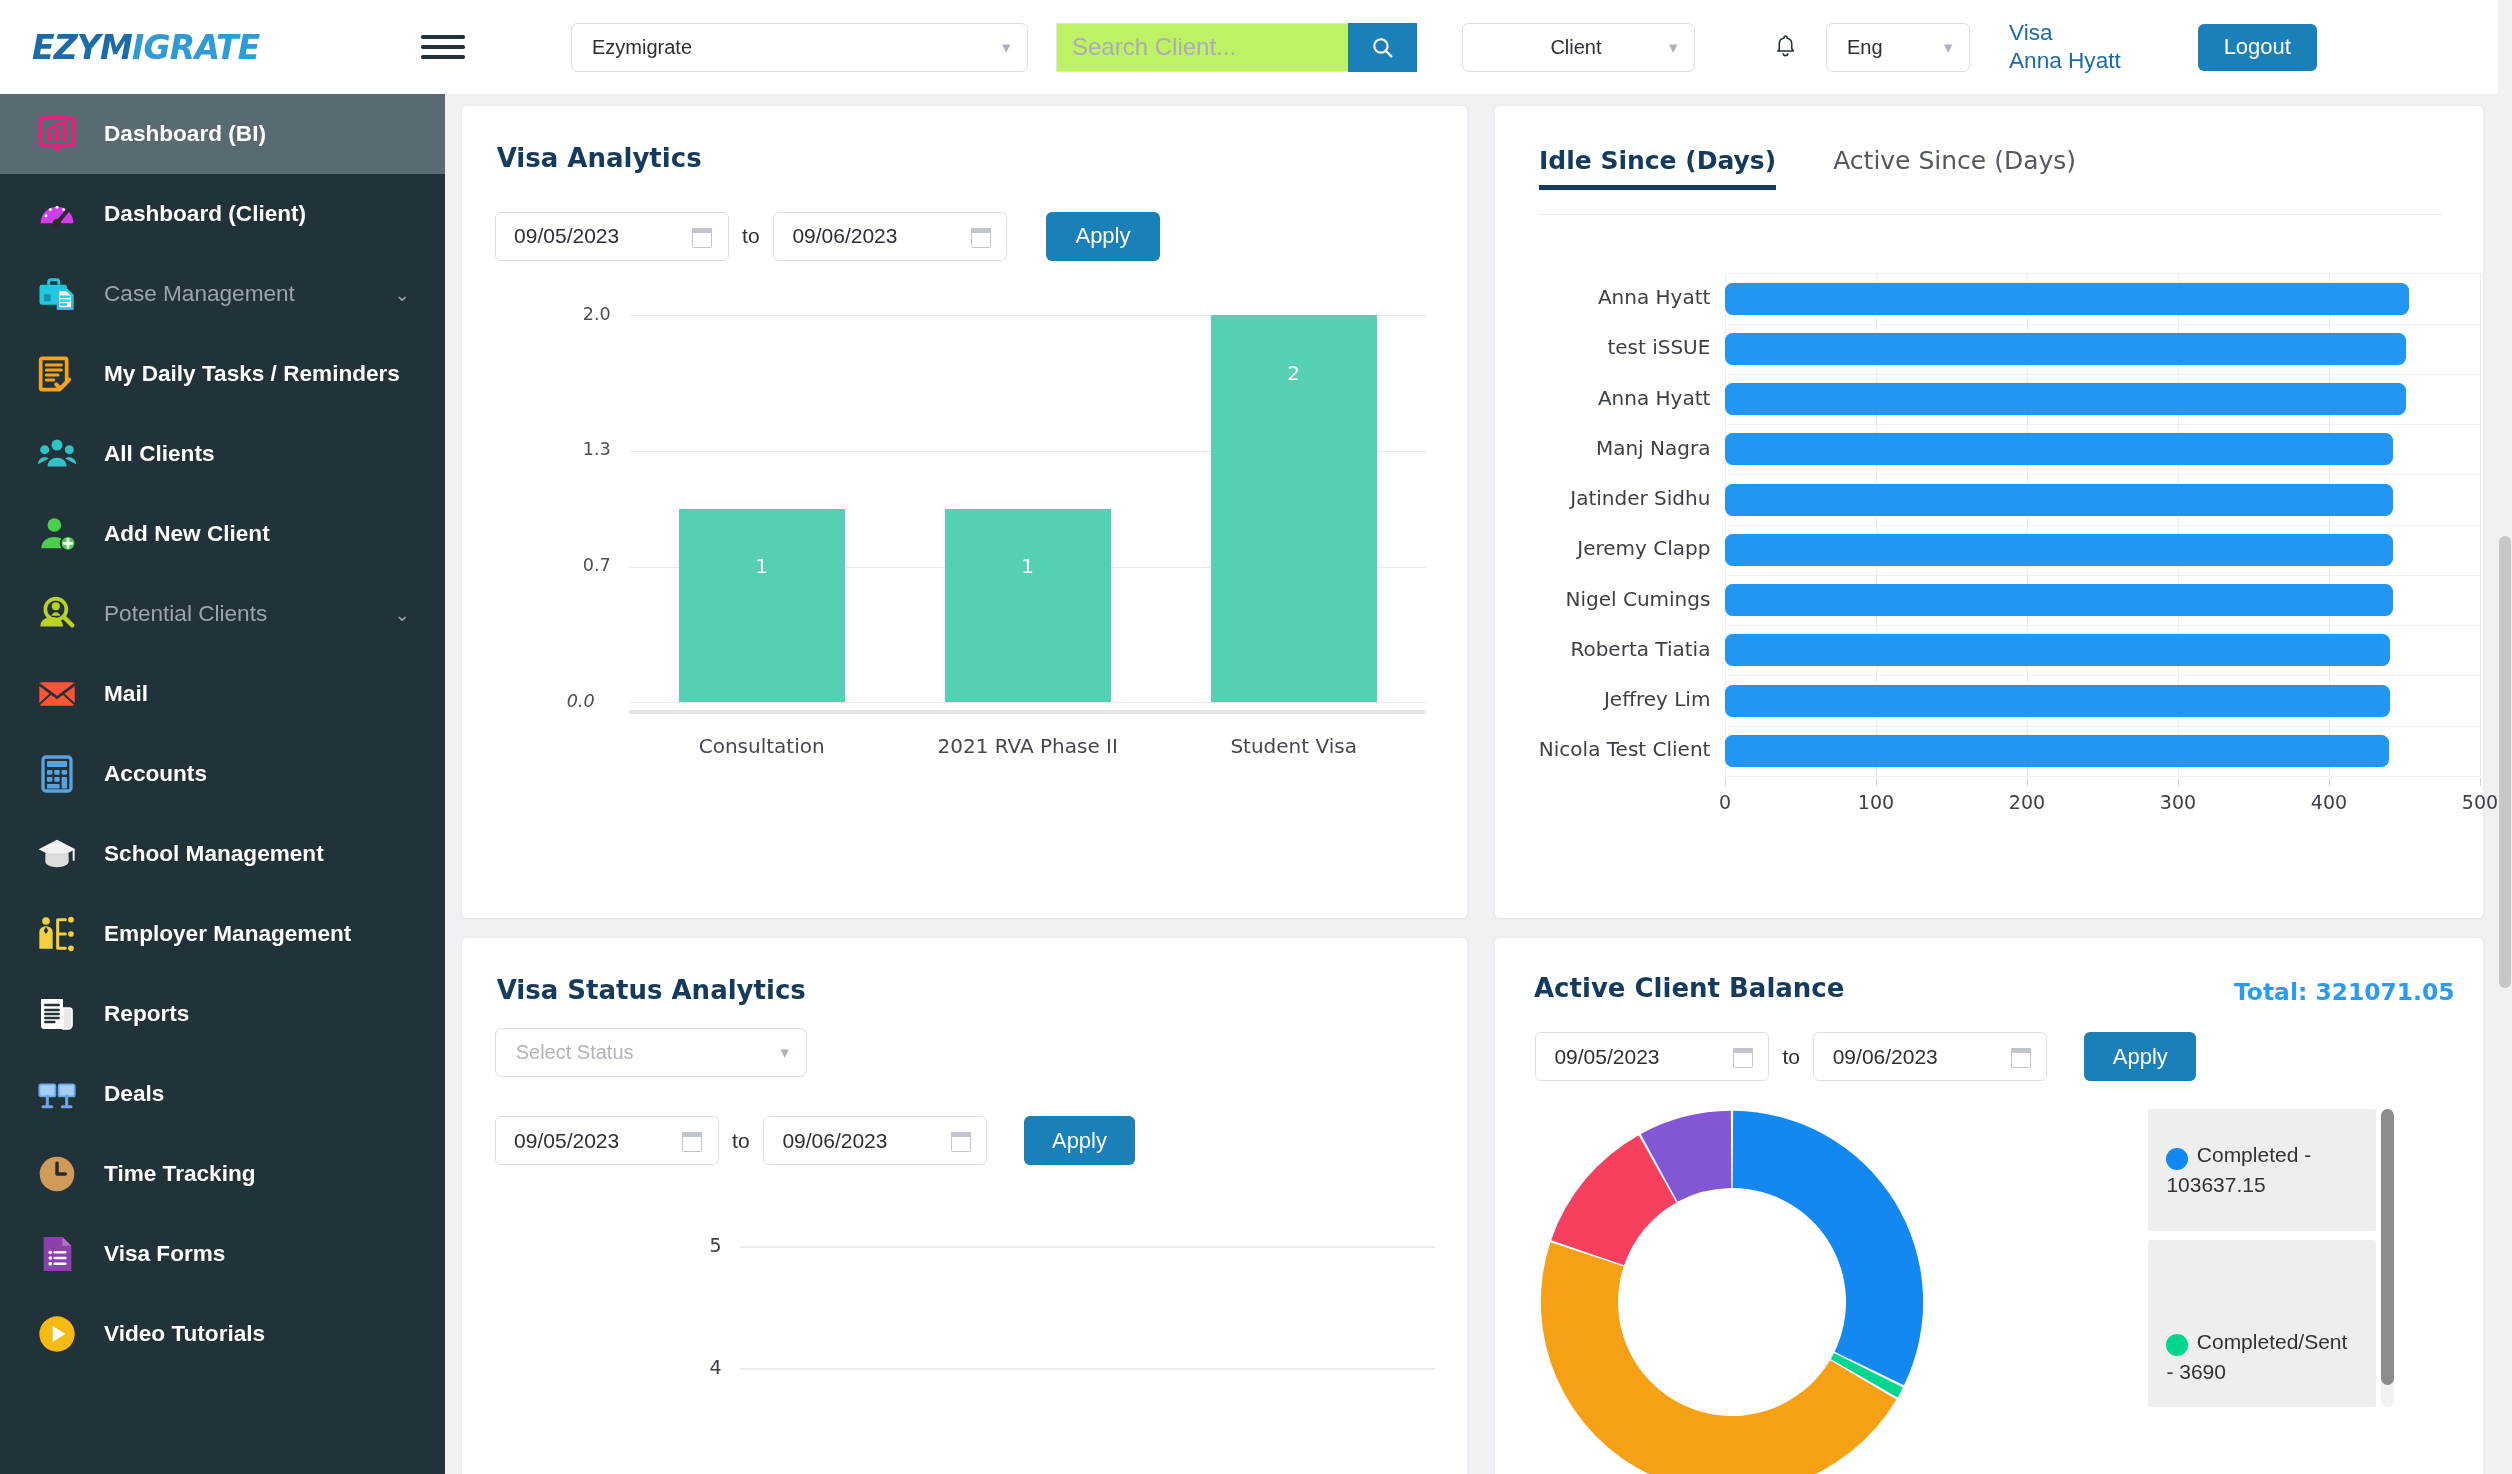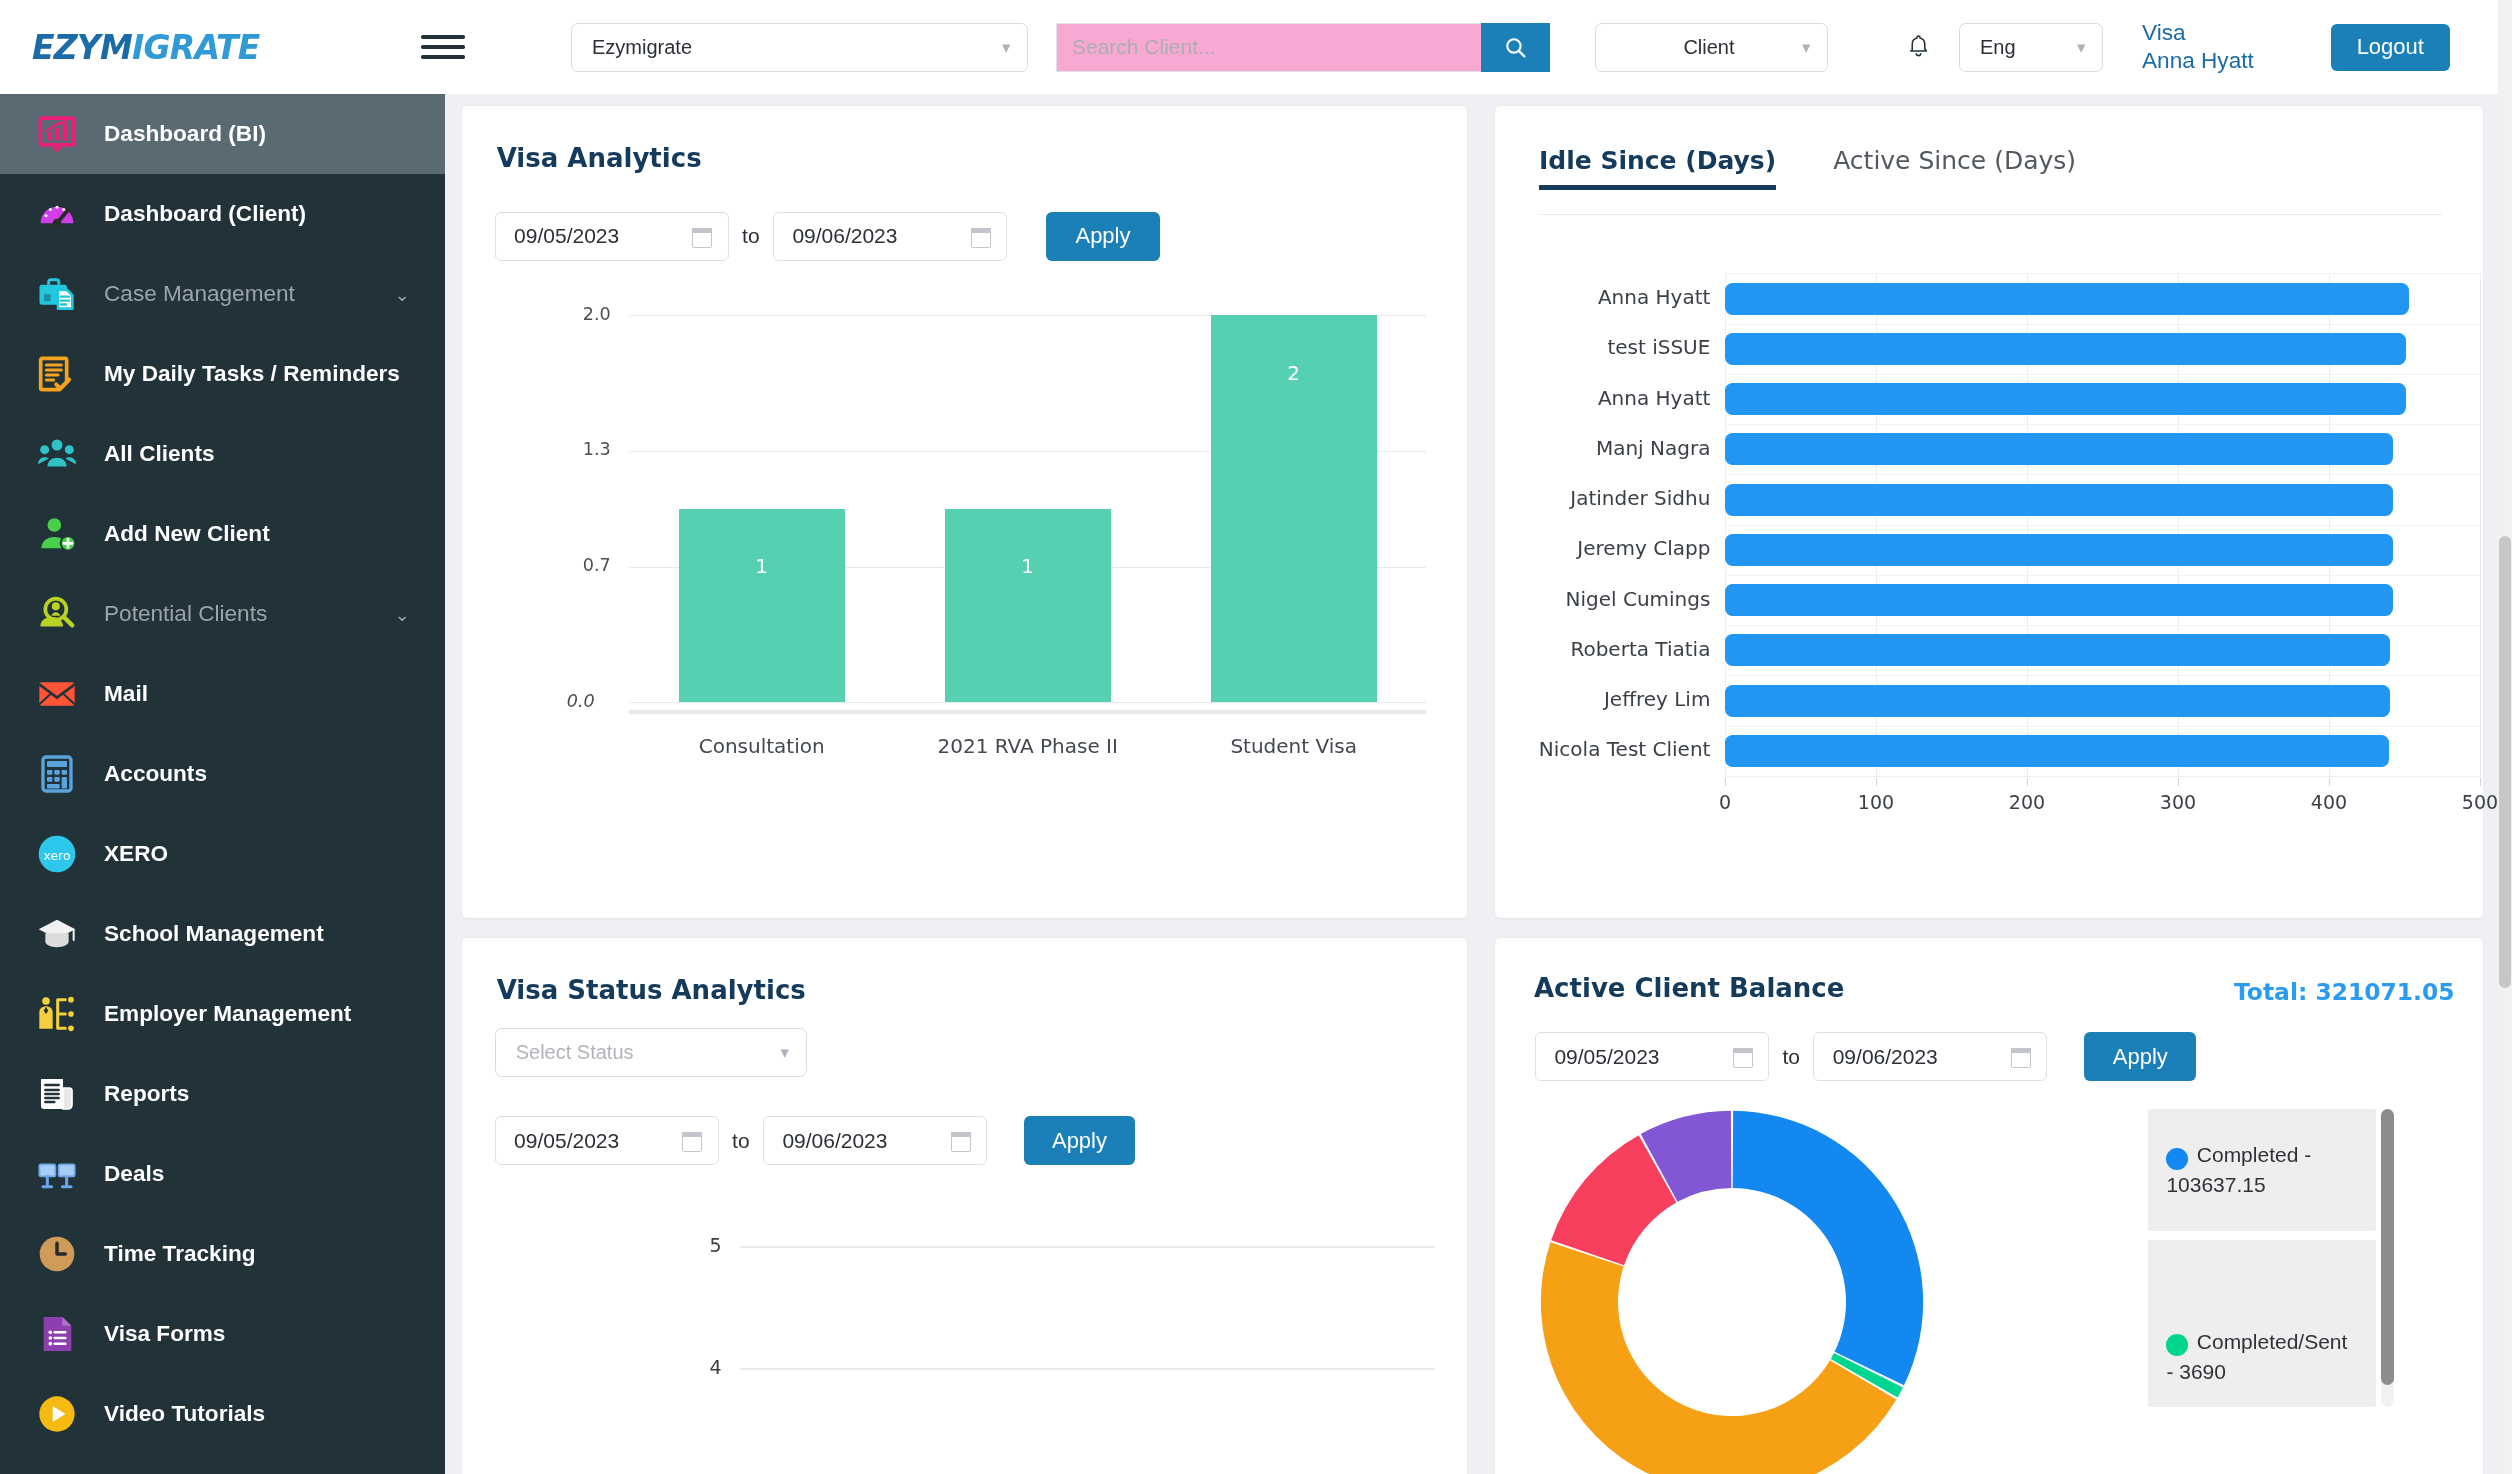--- a/index.html
+++ b/index.html
@@ -39,23 +39,23 @@
     background: #fff; display: flex; align-items: center;
     font-size: 20px; color: #2b2f36; position: relative;
   }
   .select-field { justify-content: space-between; padding: 0 16.7px 0 20px; cursor: pointer; }
   .chev {
     font-size: 16.7px; color: #adb3bb; font-family: "DejaVu Sans", sans-serif; line-height: 1;
   }
   #company-select { width: 457px; margin-left: 106px; }
   #search-group { display: flex; margin-left: 28px; }
   #search-input {
-    width: 425px; height: 49px; border: 0.8px solid #dfe2e6; border-right: none;
-    border-radius: 0; padding: 0 15px; font-size: 21px; color: #2b2f36;
-    font-family: "Liberation Sans", sans-serif; outline: none; background: #f9a8d4;
+    width: 292px; height: 49px; border: 0.8px solid #dfe2e6; border-right: none;
+    border-radius: 0; padding: 0 15px; font-size: 24px; color: #2b2f36;
+    font-family: "Liberation Sans", sans-serif; outline: none; background: #bef264;
   }
   #search-input::placeholder { color: #a9aeb5; }
   #search-button {
     width: 69px; height: 49px; background: #1b7fb8; border: none; cursor: pointer;
     display: flex; align-items: center; justify-content: center;
   }
   #type-select { width: 233px; margin-left: 45px; }
   #bell {
     margin-left: 74px; width: 32px; height: 37px; display: flex;
     align-items: center; justify-content: center; cursor: pointer;
@@ -375,29 +375,20 @@
           <rect x="6" y="9.6" width="3.2" height="2.8" rx=".5" fill="#5ba3dd"></rect>
           <rect x="10.4" y="9.6" width="3.2" height="2.8" rx=".5" fill="#5ba3dd"></rect>
           <rect x="14.8" y="9.6" width="3.2" height="2.8" rx=".5" fill="#5ba3dd"></rect>
           <rect x="6" y="13.8" width="3.2" height="2.8" rx=".5" fill="#5ba3dd"></rect>
           <rect x="10.4" y="13.8" width="3.2" height="2.8" rx=".5" fill="#5ba3dd"></rect>
           <rect x="14.8" y="13.8" width="3.2" height="6.9" rx=".5" fill="#5ba3dd"></rect>
           <rect x="6" y="18" width="7.6" height="2.7" rx=".5" fill="#5ba3dd"></rect>
         </svg>
       </span>
       <span class="side-label">Accounts</span>
-    </div>
-    <div class="side-item">
-      <span class="side-icon">
-        <svg viewBox="0 0 24 24" width="40" height="40">
-          <circle cx="12" cy="12" r="11" fill="#2ec7ec"></circle>
-          <text x="12" y="15.4" font-size="7.4" font-family="DejaVu Sans, sans-serif" fill="#fff" text-anchor="middle">xero</text>
-        </svg>
-      </span>
-      <span class="side-label">XERO</span>
     </div>
     <div class="side-item">
       <span class="side-icon">
         <svg viewBox="0 0 24 24" width="40" height="40">
           <path d="M12 3.4 23 9.1 12 14.8 1 9.1z" fill="#f2f2f2"></path>
           <path d="M5 11.6v4.9c0 1.9 3.2 3.4 7 3.4s7-1.5 7-3.4v-4.9" fill="#dcdcdc"></path>
           <path d="M22 9.6v6" stroke="#f2f2f2" stroke-width="1.2" stroke-linecap="round"></path>
         </svg>
       </span>
       <span class="side-label">School Management</span>

